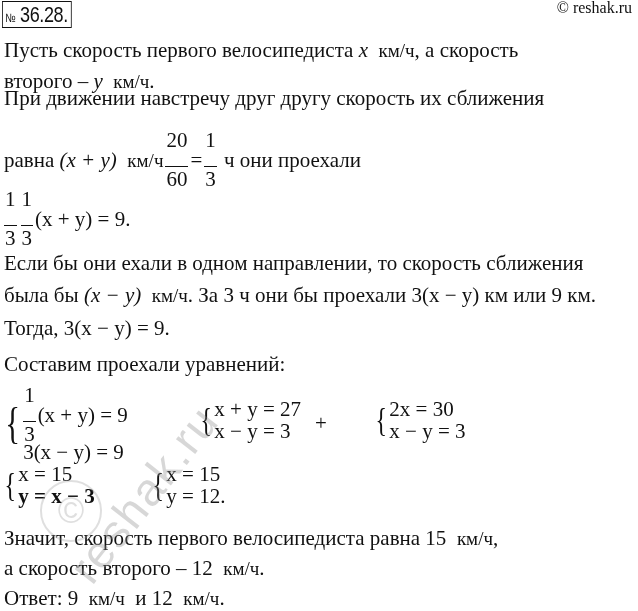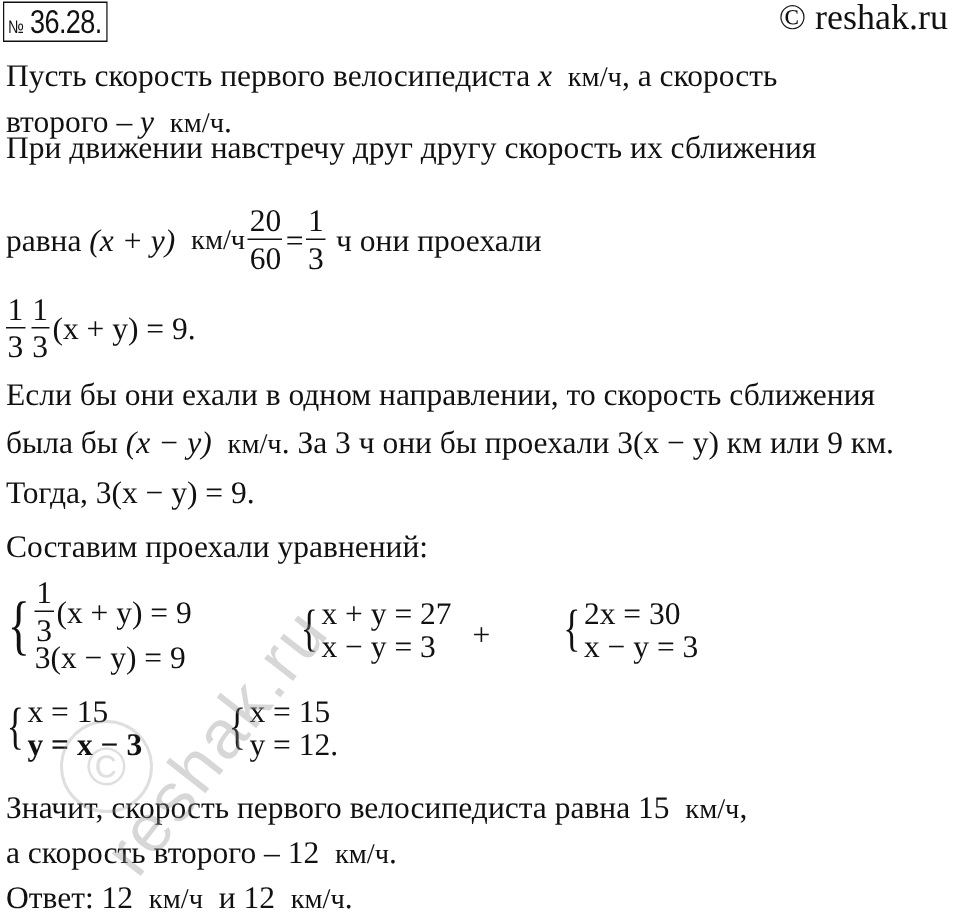--- a/index.html
+++ b/index.html
@@ -8,26 +8,26 @@
       font-family: "Liberation Serif", "DejaVu Serif", serif;
       color: #111; font-size: 21px;
     }
     .abs { position: absolute; white-space: nowrap; line-height: 1; }
     .num-box {
       left: 2px; top: 1px; border: 1.5px solid #111; padding: 2px 4px 1px 3px;
       font-family: "Liberation Sans", "DejaVu Sans", sans-serif;
       font-size: 22px; letter-spacing: -0.5px; transform: scaleX(0.82); transform-origin: left top;
     }
     .num-box .no { font-size: 12px; }
-    .copyright { right: 6px; top: 0px; font-size: 24px; }
+    .copyright { right: 6px; top: 0px; font-size: 16px; }
     i { font-style: italic; }
     .unit { font-size: 19px; }
     .frac { display: inline-block; vertical-align: middle; text-align: center; line-height: 1; margin: 0 2px; }
     .frac span { display: block; padding: 0 1px; }
-    .frac .n { border-bottom: 1.2px solid #111; padding-bottom: 1px; }
+    .frac .n { border-bottom: 1.2px solid #111; padding-bottom: 15px; }
     .frac .d { padding-top: 2px; }
     .sys { display: inline-flex; align-items: center; }
     .brace { font-size: 44px; line-height: 1; transform: scaleX(0.7); margin-right: 0px; font-weight: 300; }
     .brace.small { font-size: 34px; }
     .sys-lines { display: inline-block; line-height: 1.05; }
     .watermark {
       position: absolute; left: 40px; top: 440px; font-family: "Liberation Sans", sans-serif;
       font-size: 46px; color: rgba(140,140,140,0.35); transform: rotate(-52deg);
       transform-origin: left top; letter-spacing: 2px;
     }
@@ -136,17 +136,17 @@
   </span>
 </div>
 
 <div class="abs" style="left:4px; top:528px;">
   <span>Значит, скорость первого велосипедиста равна 15</span>&nbsp;&nbsp;<span class="unit">км/ч</span><span>,</span>
 </div>
 <div class="abs" style="left:4px; top:558px;">
   <span>а скорость второго – 12</span>&nbsp;&nbsp;<span class="unit">км/ч</span><span>.</span>
 </div>
 <div class="abs" style="left:4px; top:588px;">
-  <span>Ответ: 12</span>&nbsp;&nbsp;<span class="unit">км/ч</span>&nbsp;&nbsp;<span>и 12</span>&nbsp;&nbsp;<span class="unit">км/ч</span><span>.</span>
+  <span>Ответ: 9</span>&nbsp;&nbsp;<span class="unit">км/ч</span>&nbsp;&nbsp;<span>и 12</span>&nbsp;&nbsp;<span class="unit">км/ч</span><span>.</span>
 </div>
 
 <div class="wm-circle">©</div>
 <div class="watermark" style="left:58px; top:560px;">reshak.ru</div>
 
 </body></html>

